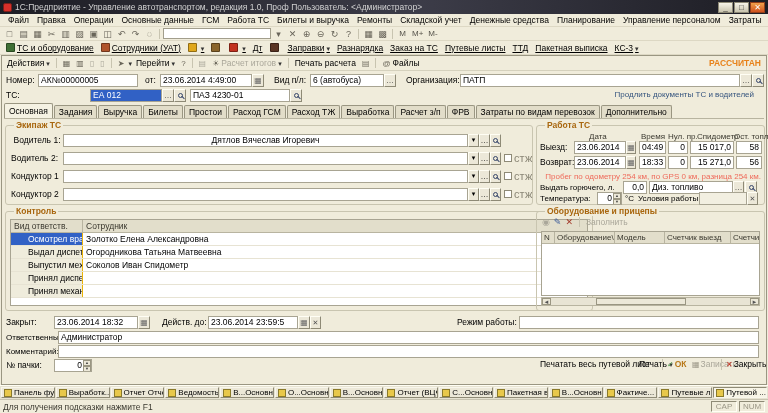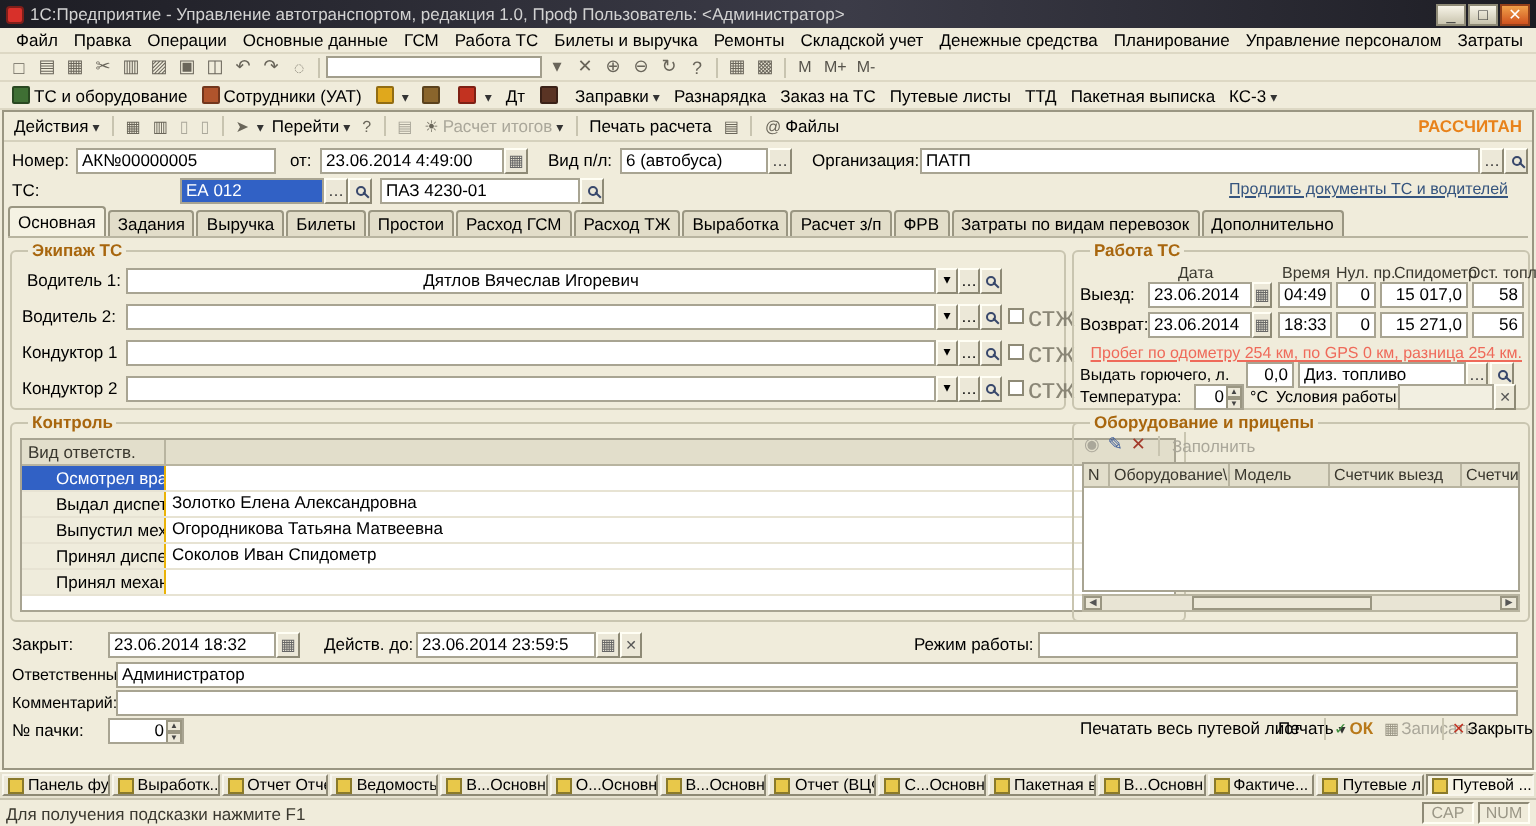--- a/index.html
+++ b/index.html
@@ -26,21 +26,21 @@
   
   .toolbar { position:absolute; left:0; right:0; display:flex; align-items:center; gap:1px; padding:0 3px;
     border-bottom:1px solid #ddd8c4; white-space:nowrap; }
   .toolbar.t1 { top:27px; height:14px; }
   .toolbar.t2 { top:41px; height:14px; }
   .tb-btn { min-width:13px; height:12px; display:flex; align-items:center; justify-content:center;
     color:#69655a; font-size:9px; }
   .tb-sep { width:1px; height:10px; background:#c8c4b0; margin:0 2px; flex:none; }
   .tb-combo { width:108px; height:11px; background:#fff; border:1px solid #a29e8c; }
   .mem-btn { padding:0 2px; color:#55524a; font-size:8px; }
-  .tb2-item { display:flex; align-items:center; gap:2px; padding:0 3px; height:13px; }
+  .tb2-item { display:flex; align-items:center; gap:2px; padding:0 3px; height:13px;text-decoration:underline; }
   .tb2-icon { width:9px; height:9px; border-radius:1px; flex:none; border:1px solid rgba(0,0,0,.35); }
   .tb2-icon.truck { background:#3f6f34; } .tb2-icon.person { background:#b0542c; }
   .tb2-icon.lock { background:#e0a81c; } .tb2-icon.briefcase { background:#8a652c; }
   .tb2-icon.red-doc { background:#c23220; } .tb2-icon.fuel { background:#5a3424; }
   .dd::before { content:"▾"; font-size:7px; color:#333; }
 
   
   .doc { position:absolute; top:55px; left:1px; right:1px; bottom:28px; border:1px solid #9a9682;
     background:#f0ecdb; display:flex; flex-direction:column; }
   .doc-titlebar { height:13px; background:linear-gradient(#fefdf8,#d6d2bf); border-bottom:1px solid #c2beaa;
@@ -67,21 +67,21 @@
   .fbtn { position:absolute; width:12px; height:13px; background:#ece8d8; border:1px solid;
     border-color:#fffef4 #8e8a76 #8e8a76 #fffef4; display:flex; align-items:center; justify-content:center;
     font-size:8px; color:#333; }
   .cal-btn::before { content:"▦"; font-size:8px; color:#666; }
   .el-btn::before { content:"…"; line-height:5px; }
   .dd-btn::before { content:"▾"; font-size:7px; }
   .x-btn::before { content:"✕"; font-size:7px; color:#555; }
   .lens { width:5px; height:5px; border:1px solid #37476b; border-radius:50%; position:relative; display:inline-block; }
   .lens::after { content:""; position:absolute; width:4px; height:1px; background:#37476b;
     transform:rotate(45deg); right:-3px; bottom:-1px; }
-  .link { position:absolute; text-decoration:underline; white-space:nowrap; cursor:pointer;text-align:right; }
+  .link { position:absolute; white-space:nowrap; cursor:pointer;text-align:right; }
   .prolong { color:#35547e; font-size:8px; }
   .gps { color:#ef6a5a; font-size:8px; }
 
   
   .tabs { position:absolute; top:32px; left:2px; right:2px; height:15px; display:flex; align-items:flex-end; }
   .tab { height:13px; line-height:12px; padding:0 4px; background:#e2ddc9; border:1px solid #9a9682;
     border-bottom:none; border-radius:2px 2px 0 0; margin-right:1px; white-space:nowrap; }
   .tab.active { background:#f5f2e3; height:15px; line-height:14px; }
   .tab-line { position:absolute; top:47px; left:2px; right:2px; height:1px; background:#b8b4a0; }
 
@@ -94,30 +94,30 @@
   .crew-row { position:absolute; left:5px; right:5px; height:14px; display:flex; align-items:center; }
   div.crew-row:nth-of-type(1){ top:7px;text-align:center; } div.crew-row:nth-of-type(2){ top:25px; }
   div.crew-row:nth-of-type(3){ top:43px; } div.crew-row:nth-of-type(4){ top:61px; }
   .crew-label { flex:none; width:52px; }
   .crew-field { position:relative; flex:1; height:13px; background:#fff; border:1px solid #a8a492;
     line-height:11px; padding:0 2px; overflow:hidden; white-space:nowrap; }
   .ibtn { flex:none; width:11px; height:13px; background:#ece8d8; border:1px solid;
     border-color:#fffef4 #8e8a76 #8e8a76 #fffef4; display:flex; align-items:center; justify-content:center; font-size:8px; }
   .stzh-slot { flex:none; width:26px; display:flex; align-items:center; gap:2px; padding-left:3px; }
   .checkbox { width:8px; height:8px; background:#fff; border:1px solid #8e8a76; display:inline-block; flex:none; }
-  .stzh-lbl { color:#8a8676; font-size:14px; }
+  .stzh-lbl { color:#8a8676; font-size:11px; }
 
   
   .ctl-table { position:absolute; left:4px; top:7px; right:4px; bottom:4px; background:#fff; border:1px solid #a8a492; overflow:hidden; }
   .ctl-head { display:flex; height:13px; background:#e2decb; border-bottom:1px solid #b8b4a0; color:#3a382f; }
   .ctl-head .c1 { width:72px; border-right:1px solid #b8b4a0; padding:0 3px; line-height:12px; }
   .ctl-head .c2 { flex:1; padding:0 3px; line-height:12px; }
   .ctl-row { display:flex; height:13px; border-bottom:1px solid #e7e3d3; }
   .ctl-row .c1 { width:72px; border-right:1px solid #eab308; padding:0 17px; line-height:12px; background:#efecdc; white-space:nowrap; overflow:hidden; }
-  .ctl-row .c2 { flex:1; padding:12px 3px; line-height:12px; white-space:nowrap; overflow:hidden; }
+  .ctl-row .c2 { flex:1; padding:0 3px; line-height:12px; white-space:nowrap; overflow:hidden; }
   .ctl-row.selected .c1 { background:#3161c5; color:#fff; }
 
   
   .wk-h { position:absolute; top:6px; color:#3a382f; font-size:8px; white-space:nowrap; }
 
   
   .eq-toolbar { position:absolute; top:5px; left:5px; display:flex; gap:4px; align-items:center; }
   .eq-ico { font-size:9px; }
   .eq-table { position:absolute; left:4px; right:4px; top:19px; bottom:14px; background:#fff; border:1px solid #a8a492; }
   .eq-head { display:flex; height:12px; background:#e2decb; border-bottom:1px solid #b8b4a0; color:#3a382f; font-size:8px; }
@@ -460,20 +460,21 @@
               </span>
             </span>
           </div>
         </div>
 
       <div class="group" style="left:3px;top:140px;width:588px;height:100px">
         <span class="group-title">Контроль</span>
         <div class="ctl-table">
           <div class="ctl-head">
             <span class="c1">Вид ответств. лица</span>
+            <span class="c2">Сотрудник</span>
           </div>
           <div>
 
               <div class="ctl-row selected">
                 <span class="c1">Осмотрел врач</span>
                 <span class="c2">Золотко Елена Александровна</span>
               </div>
 
               <div class="ctl-row">
                 <span class="c1">Выдал диспетчер</span>

